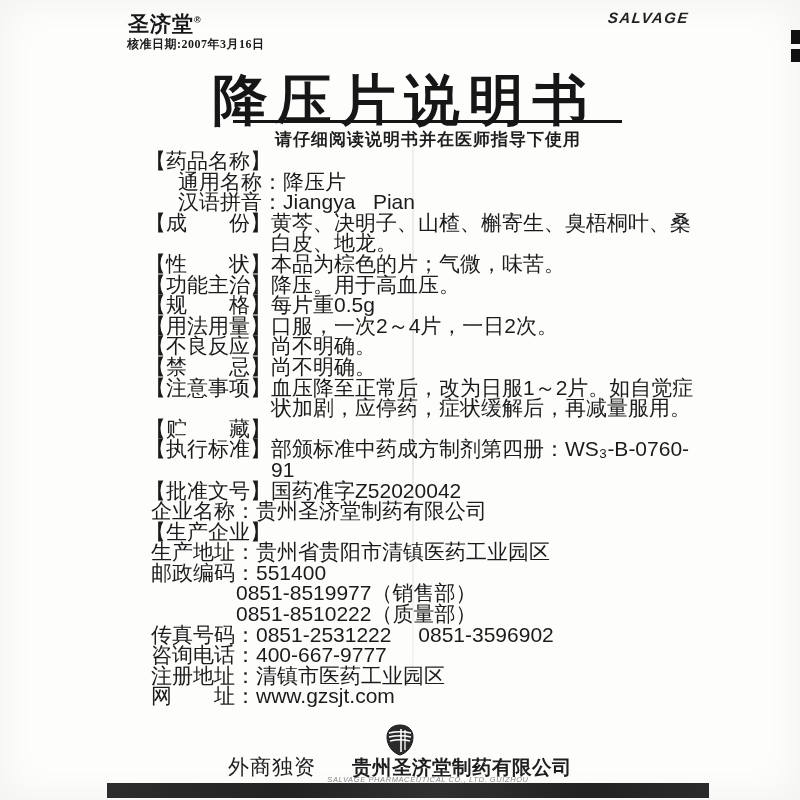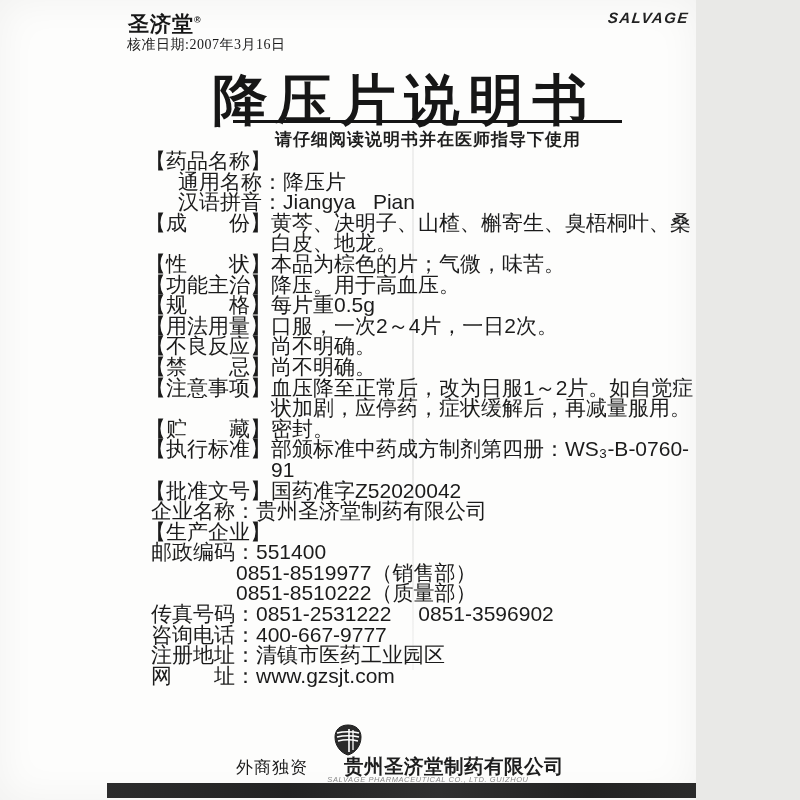--- a/index.html
+++ b/index.html
@@ -2,21 +2,21 @@
 <html><head>
 <meta charset="utf-8">
 <style>
   html,body{margin:0;padding:0;}
   body{
     width:800px;height:800px;
     background:#e9e9e7;
     font-family:"Liberation Sans", sans-serif;
   }
   .page{
-    position:relative;width:696px;height:800px;overflow:hidden;
+    position:relative;width:800px;height:800px;overflow:hidden;
     background:#fdfdfc;
     color:#1c1c1c;
     box-shadow:inset 0 0 40px rgba(0,0,0,0.05);
   }
   
   .crease{
     position:absolute;left:412px;top:140px;width:2px;height:530px;
     background:linear-gradient(180deg, rgba(120,120,120,0.10), rgba(120,120,120,0.18), rgba(120,120,120,0.06));
     pointer-events:none;
   }
@@ -27,21 +27,21 @@
   }
   .brand sup{font-size:9px;vertical-align:super;}
   .salvage{
     position:absolute;left:608px;top:9px;
     font-size:15px;font-weight:bold;font-style:italic;
     letter-spacing:1.5px;color:#222;transform:skewX(-6deg);
   }
   .approval{
     position:absolute;left:127px;top:36px;
     font-family:"Liberation Serif", serif;
-    font-size:14px;color:#1a1a1a;letter-spacing:0.5px;
+    font-size:12px;color:#1a1a1a;letter-spacing:0.5px;font-weight:bold;
   }
   
   .title{
     position:absolute;left:0;top:64px;width:800px;text-align:center;
     font-size:55px;font-weight:bold;letter-spacing:9px;color:#161616;
     text-indent:9px;
   }
   .divider{
     position:absolute;left:233px;top:120px;width:389px;height:2.5px;
     background:#151515;
@@ -62,21 +62,21 @@
   .t-company{padding-left:6px;}
   .t-phone{padding-left:91px;}
   
   .footer-logo{
     position:absolute;left:50%;top:724px;transform:translateX(-50%);
   }
   .footer-cn{
     position:absolute;left:0;top:753px;width:800px;text-align:center;
     color:#1d1d1d;white-space:nowrap;
   }
-  .footer-cn .prefix{font-size:17px;font-weight:400;letter-spacing:1px;}
+  .footer-cn .prefix{font-size:21px;font-weight:400;letter-spacing:1px;}
   .footer-cn .company{font-size:19.5px;font-weight:bold;letter-spacing:0.5px;margin-left:36px;}
   .footer-en{
     position:absolute;left:0;top:775px;width:800px;text-align:center;
     font-size:7.5px;color:#8a8a8a;letter-spacing:0.6px;font-style:italic;padding-left:28px;
   }
   .footer-bar{
     position:absolute;left:107px;top:783px;width:602px;height:15px;
     background:linear-gradient(90deg,#2c2c2c,#232323 30%,#303030 55%,#222 80%,#2b2b2b);
   }
   .edge-mark{position:absolute;left:791px;width:9px;background:#111;}
@@ -151,21 +151,20 @@
       <span class="txt">尚不明确。</span>
     </div>
 
     <div class="row t-label">
       <span class="lbl">【注意事项】</span>
       <span class="txt">血压降至正常后，改为日服1～2片。如自觉症状加剧，应停药，症状缓解后，再减量服用。</span>
     </div>
 
     <div class="row t-label">
       <span class="lbl">【贮　　藏】</span>
-      <span class="txt">密封。</span>
     </div>
 
 
 
     <div class="row t-label">
       <span class="lbl">【执行标准】</span>
       <span class="txt">部颁标准中药成方制剂第四册：WS₃-B-0760-91</span>
     </div>
 
     <div class="row t-label">
@@ -176,20 +175,24 @@
     <div class="row t-company">
       <span class="lbl"></span>
       <span class="txt">企业名称：贵州圣济堂制药有限公司</span>
     </div>
 
     <div class="row t-label">
       <span class="lbl">【生产企业】</span>
       <span class="txt"></span>
     </div>
 
+    <div class="row t-company">
+      <span class="lbl"></span>
+      <span class="txt">生产地址：贵州省贵阳市清镇医药工业园区</span>
+    </div>
 
     <div class="row t-company">
       <span class="lbl"></span>
       <span class="txt">邮政编码：551400</span>
     </div>
 
 
     <div class="row t-phone">
       <span class="lbl"></span>
       <span class="txt">0851-8519977（销售部）</span>

